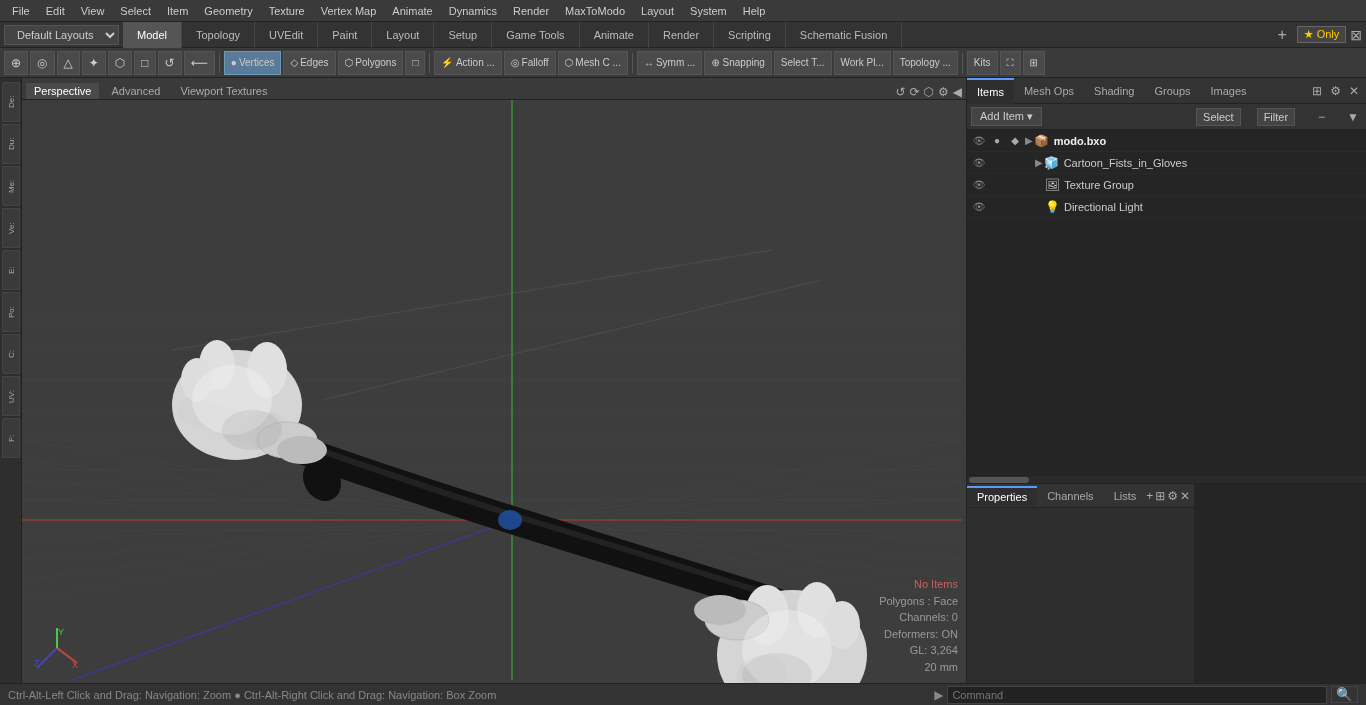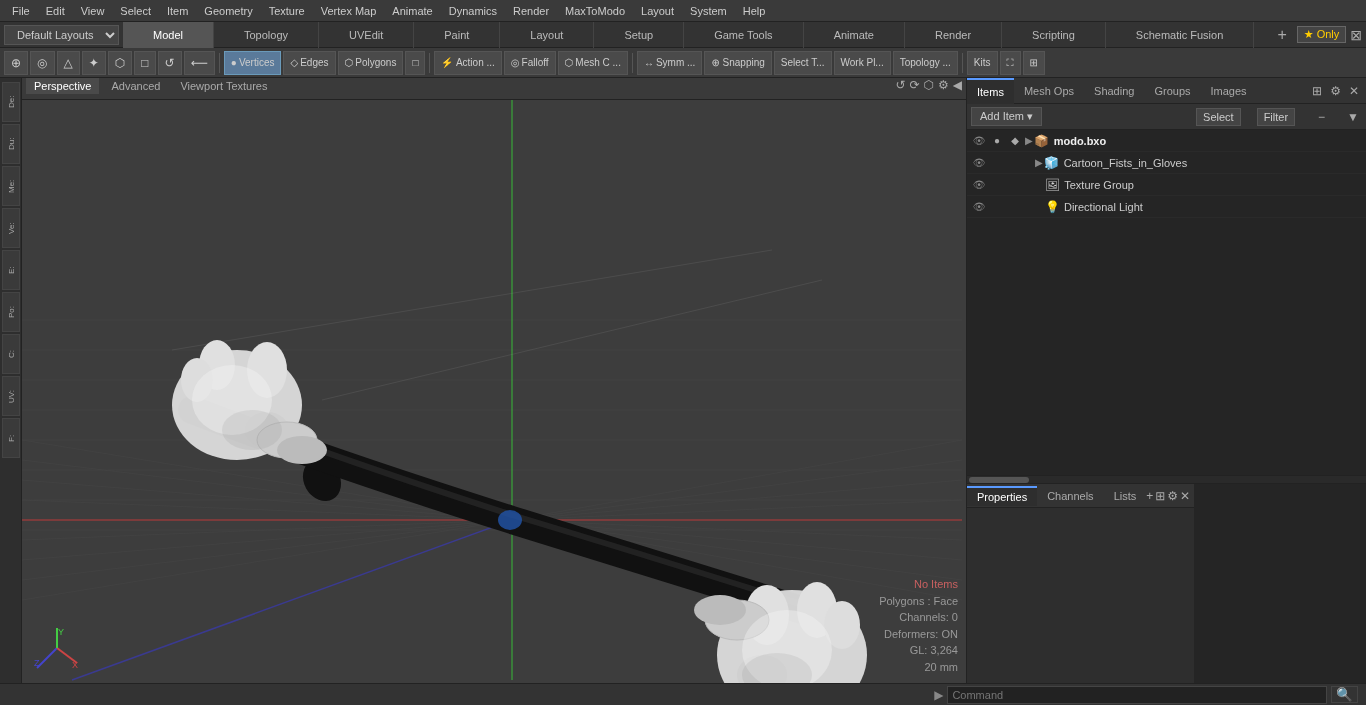--- a/index.html
+++ b/index.html
@@ -40,21 +40,21 @@
     #default-layouts {
       background: #444;
       border: 1px solid #555;
       color: #ccc;
       padding: 2px 8px;
       font-size: 11px;
       margin: 0 4px;
       cursor: pointer;
     }
     .layout-tab {
-      padding: 4px 30px;
+      padding: 4px 14px;
       font-size: 11px;
       color: #bbb;
       cursor: pointer;
       border-right: 1px solid #444;
       height: 26px;
       display: flex;
       align-items: center;
     }
     .layout-tab.active {
       background: #555;
@@ -166,21 +166,21 @@
       display: flex;
       flex-direction: column;
       background: #1e1e1e;
     }
 
     
     #viewport-header {
       height: 22px;
       background: #3a3a3a;
       display: flex;
-      align-items: flex-start;
+      align-items: flex-end;
       padding: 0 4px;
       gap: 4px;
       border-bottom: 1px solid #222;
     }
     .viewport-tab {
       padding: 2px 8px;
       font-size: 11px;
       color: #aaa;
       cursor: pointer;
     }
@@ -770,18 +770,19 @@
           <button class="prop-ctrl-btn">✕</button>
         </div>
       </div>
       <div id="properties-content"></div>
     </div>
   </div>
 
 </div>
 
 <div id="status-bar">
+  <span>Ctrl-Alt-Left Click and Drag: Navigation: Zoom  ●  Ctrl-Alt-Right Click and Drag: Navigation: Box Zoom</span>
   <div id="status-bar-right">
     <span id="cmd-arrow">▶</span>
     <input id="command-input" type="text" placeholder="Command" style="">
     <button style="background:#333;border:1px solid #444;color:#aaa;cursor:pointer;padding:0 4px;">🔍</button>
   </div>
 </div>
 
 </body></html>

